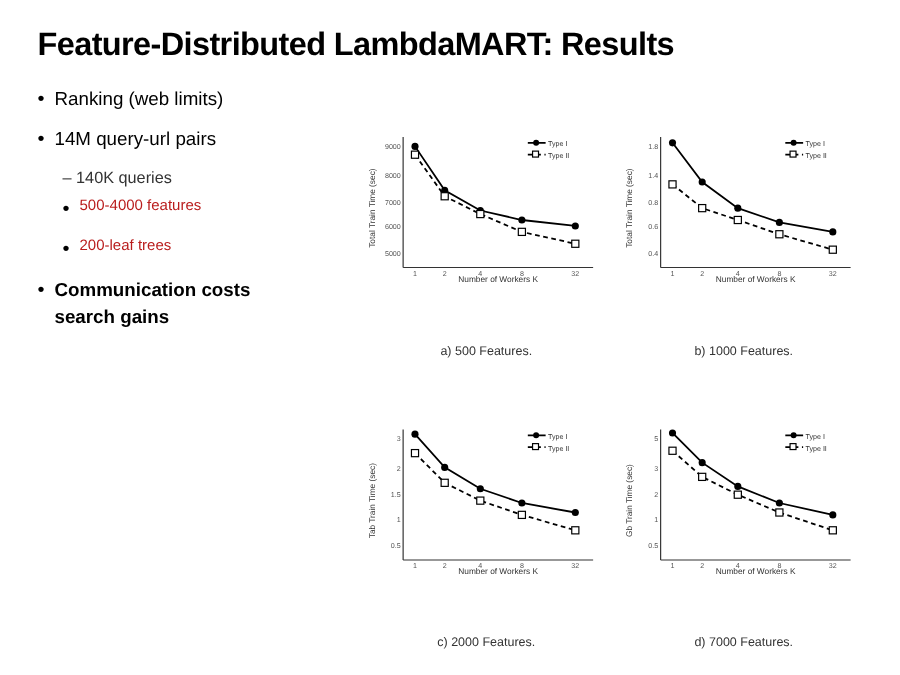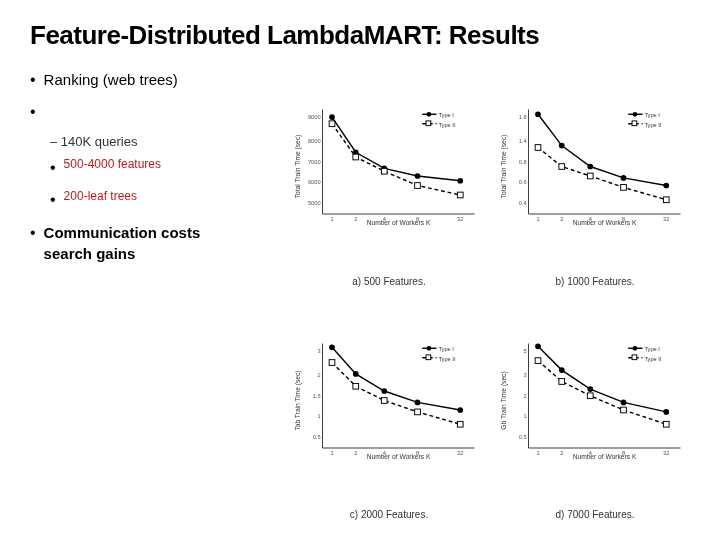--- a/index.html
+++ b/index.html
@@ -105,24 +105,25 @@
 <body>
 
 <div class="slide">
   <div class="title">Feature-Distributed LambdaMART:  Results</div>
 
   <div class="content-area">
 
     <div class="left-panel">
       <div class="bullet-item">
         <span class="bullet">•</span>
-        <span class="bullet-text">Ranking (web trees)</span>
+        <span class="bullet-text">Ranking (web limits)</span>
       </div>
       <div class="bullet-item">
         <span class="bullet">•</span>
+        <span class="bullet-text">14M query-url pairs</span>
       </div>
       <div class="sub-bullet">140K queries</div>
 
       <div class="feature-bullets">
         <div class="bullet-item">
           <span class="bullet">•</span>
           <span class="feature-item">500-4000 features</span>
         </div>
         <div class="bullet-item">
           <span class="bullet">•</span>

